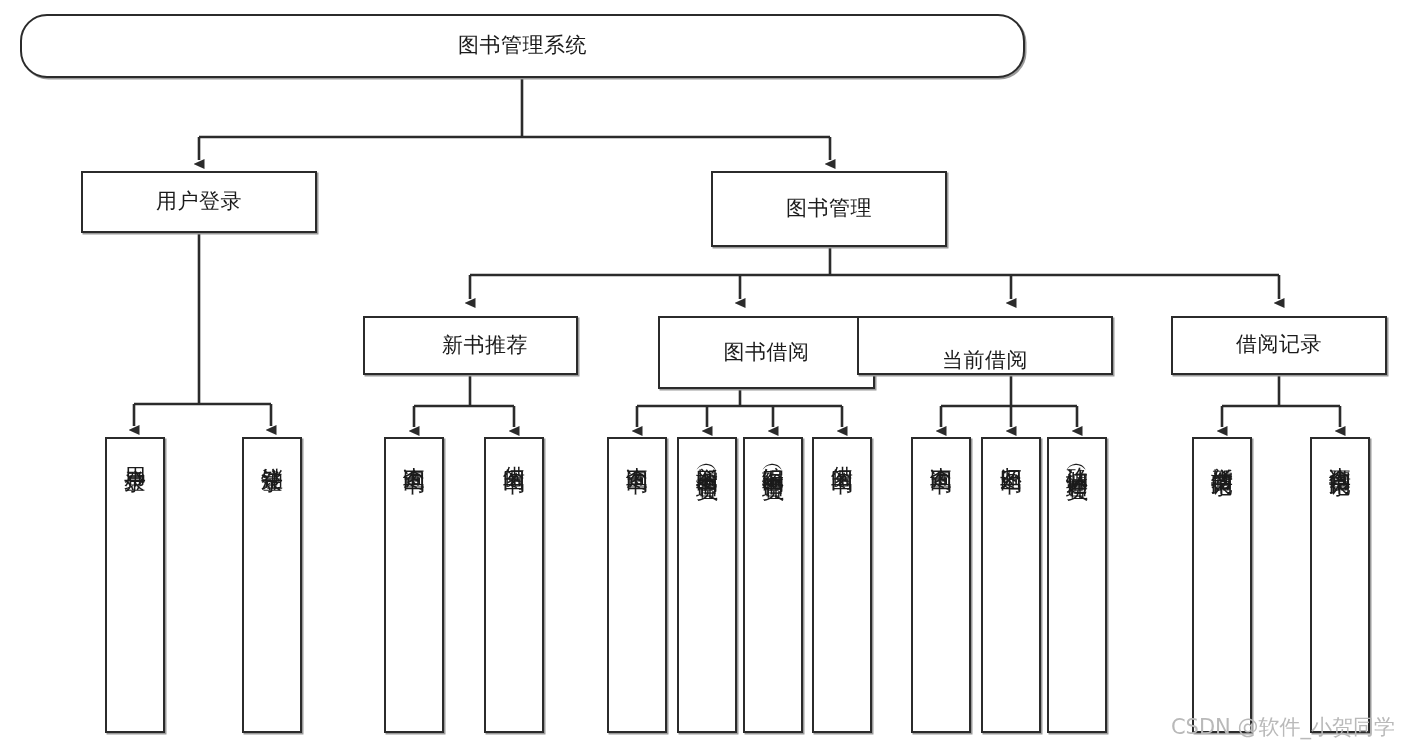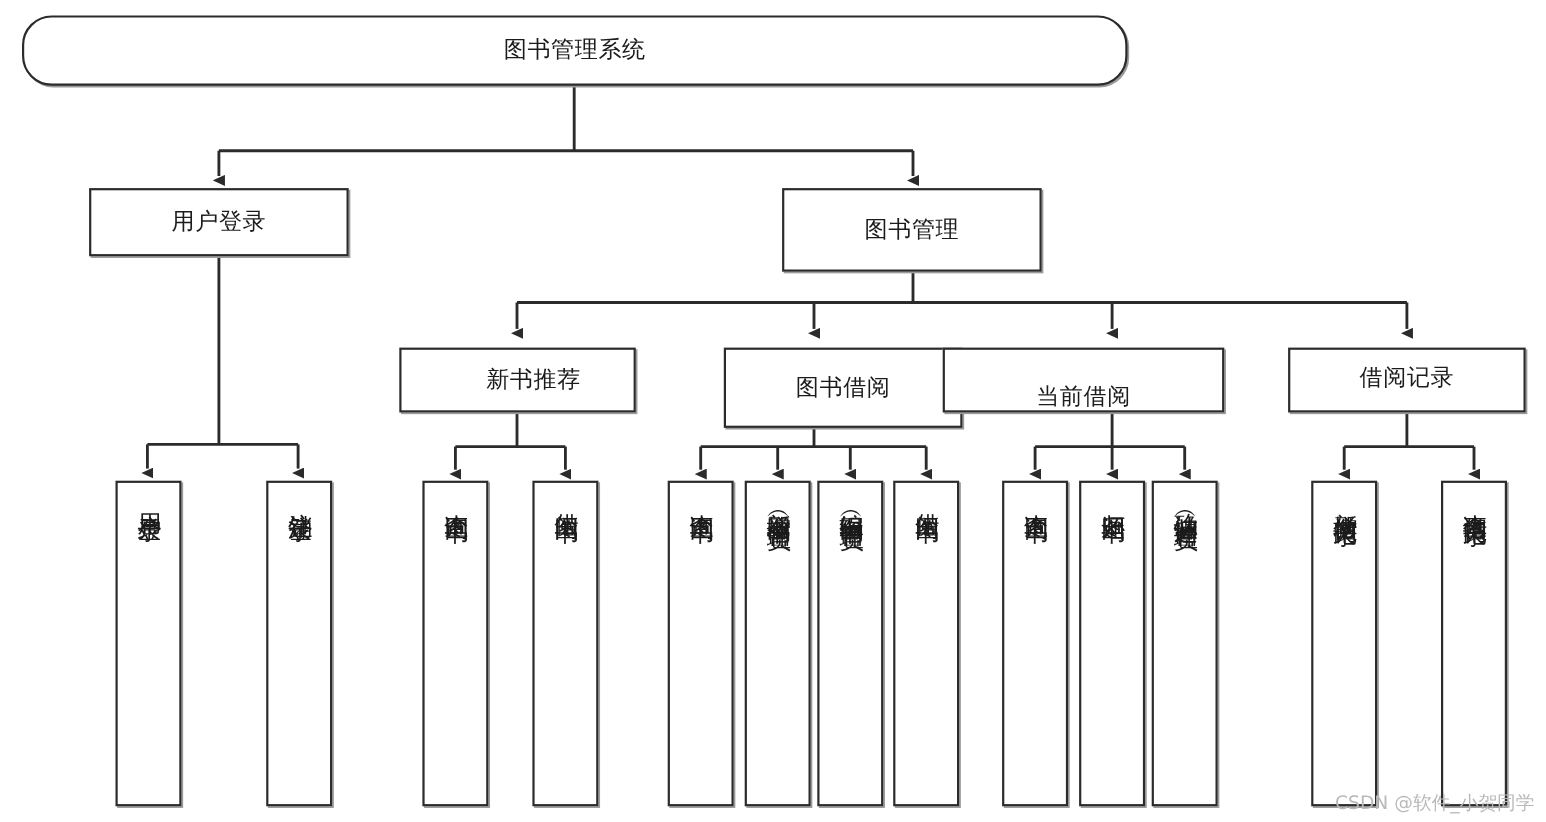--- a/index.html
+++ b/index.html
@@ -62,21 +62,21 @@
     text-orientation: upright;
     font-size: 22px;
     line-height: 1.28;
     letter-spacing: 2px;
     white-space: nowrap;
   }
   .watermark {
     position: absolute;
     right: 10px;
     bottom: 6px;
-    font-size: 17px;
+    font-size: 21px;
     color: #b9b9b9;
     white-space: nowrap;
     z-index: 5;
   }
 </style>
 </head>
 <body>
 
 <div id="diagram-root">
 

